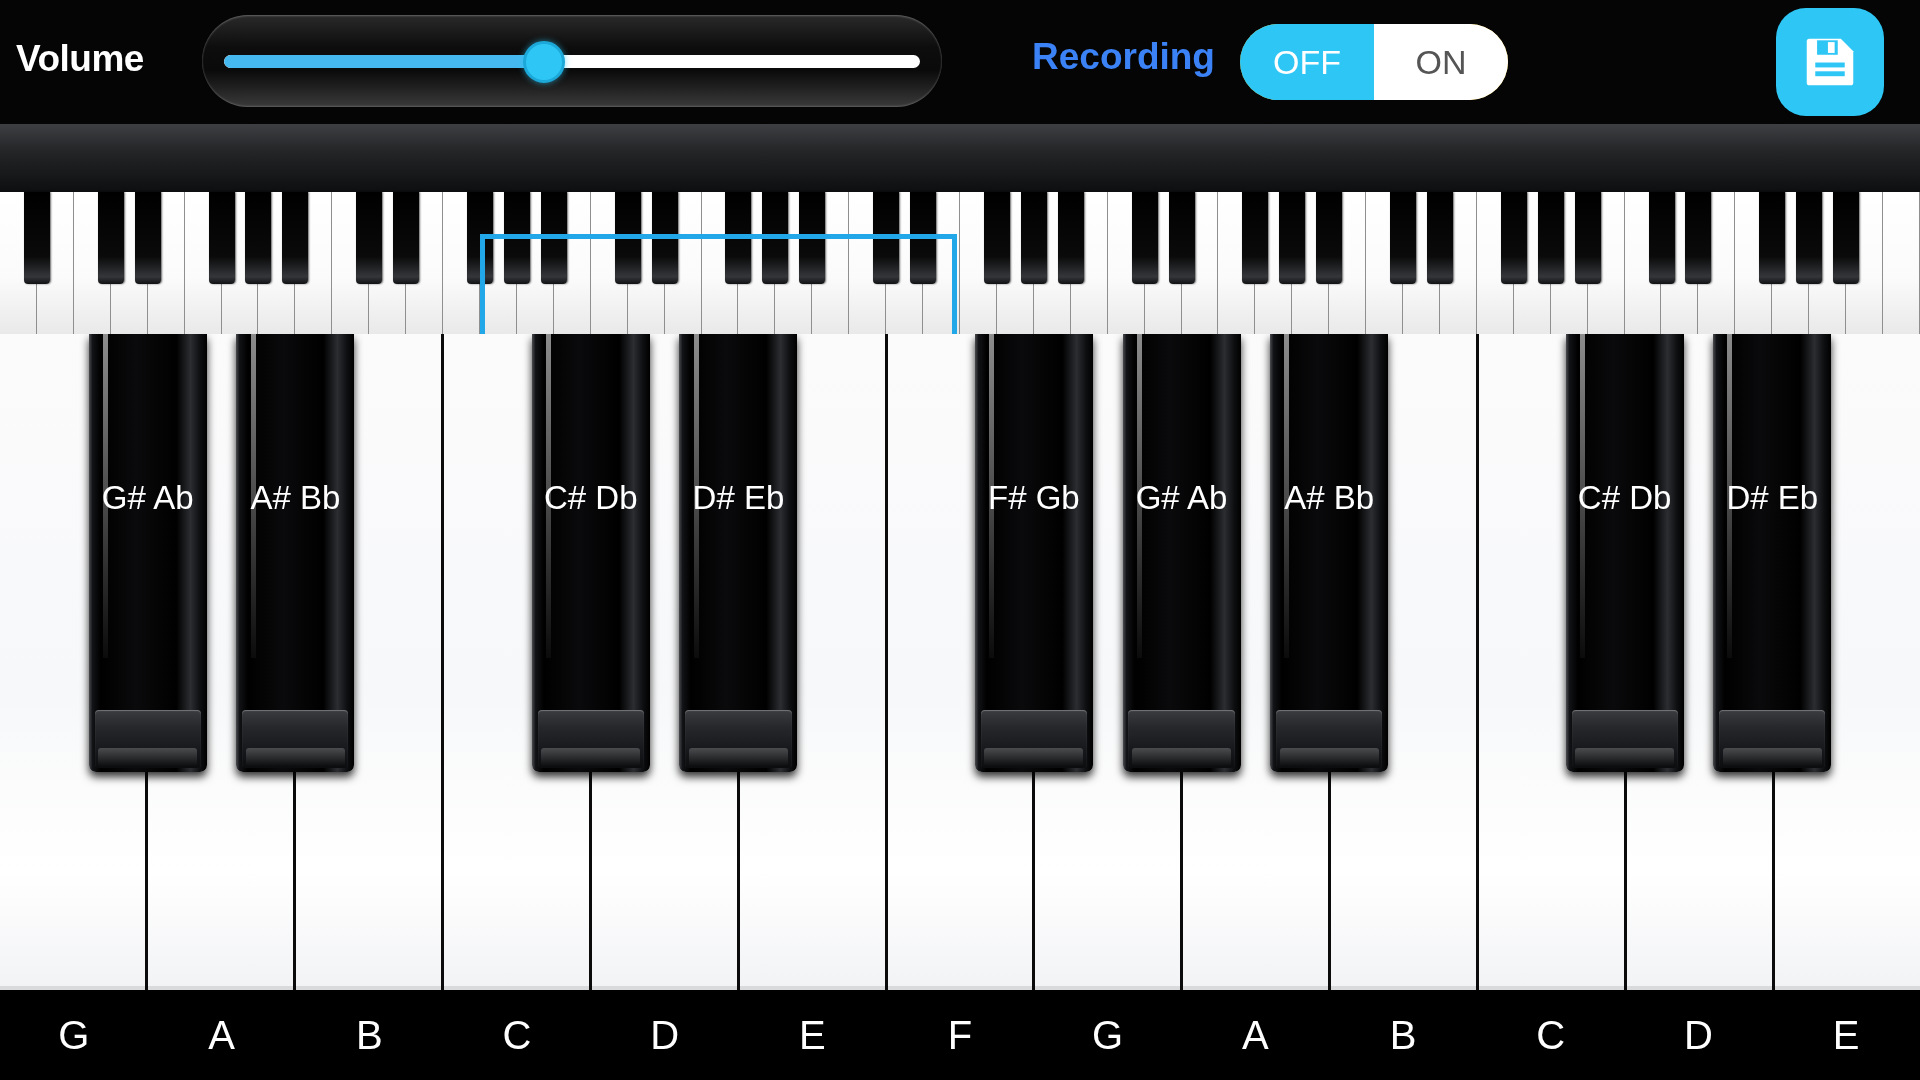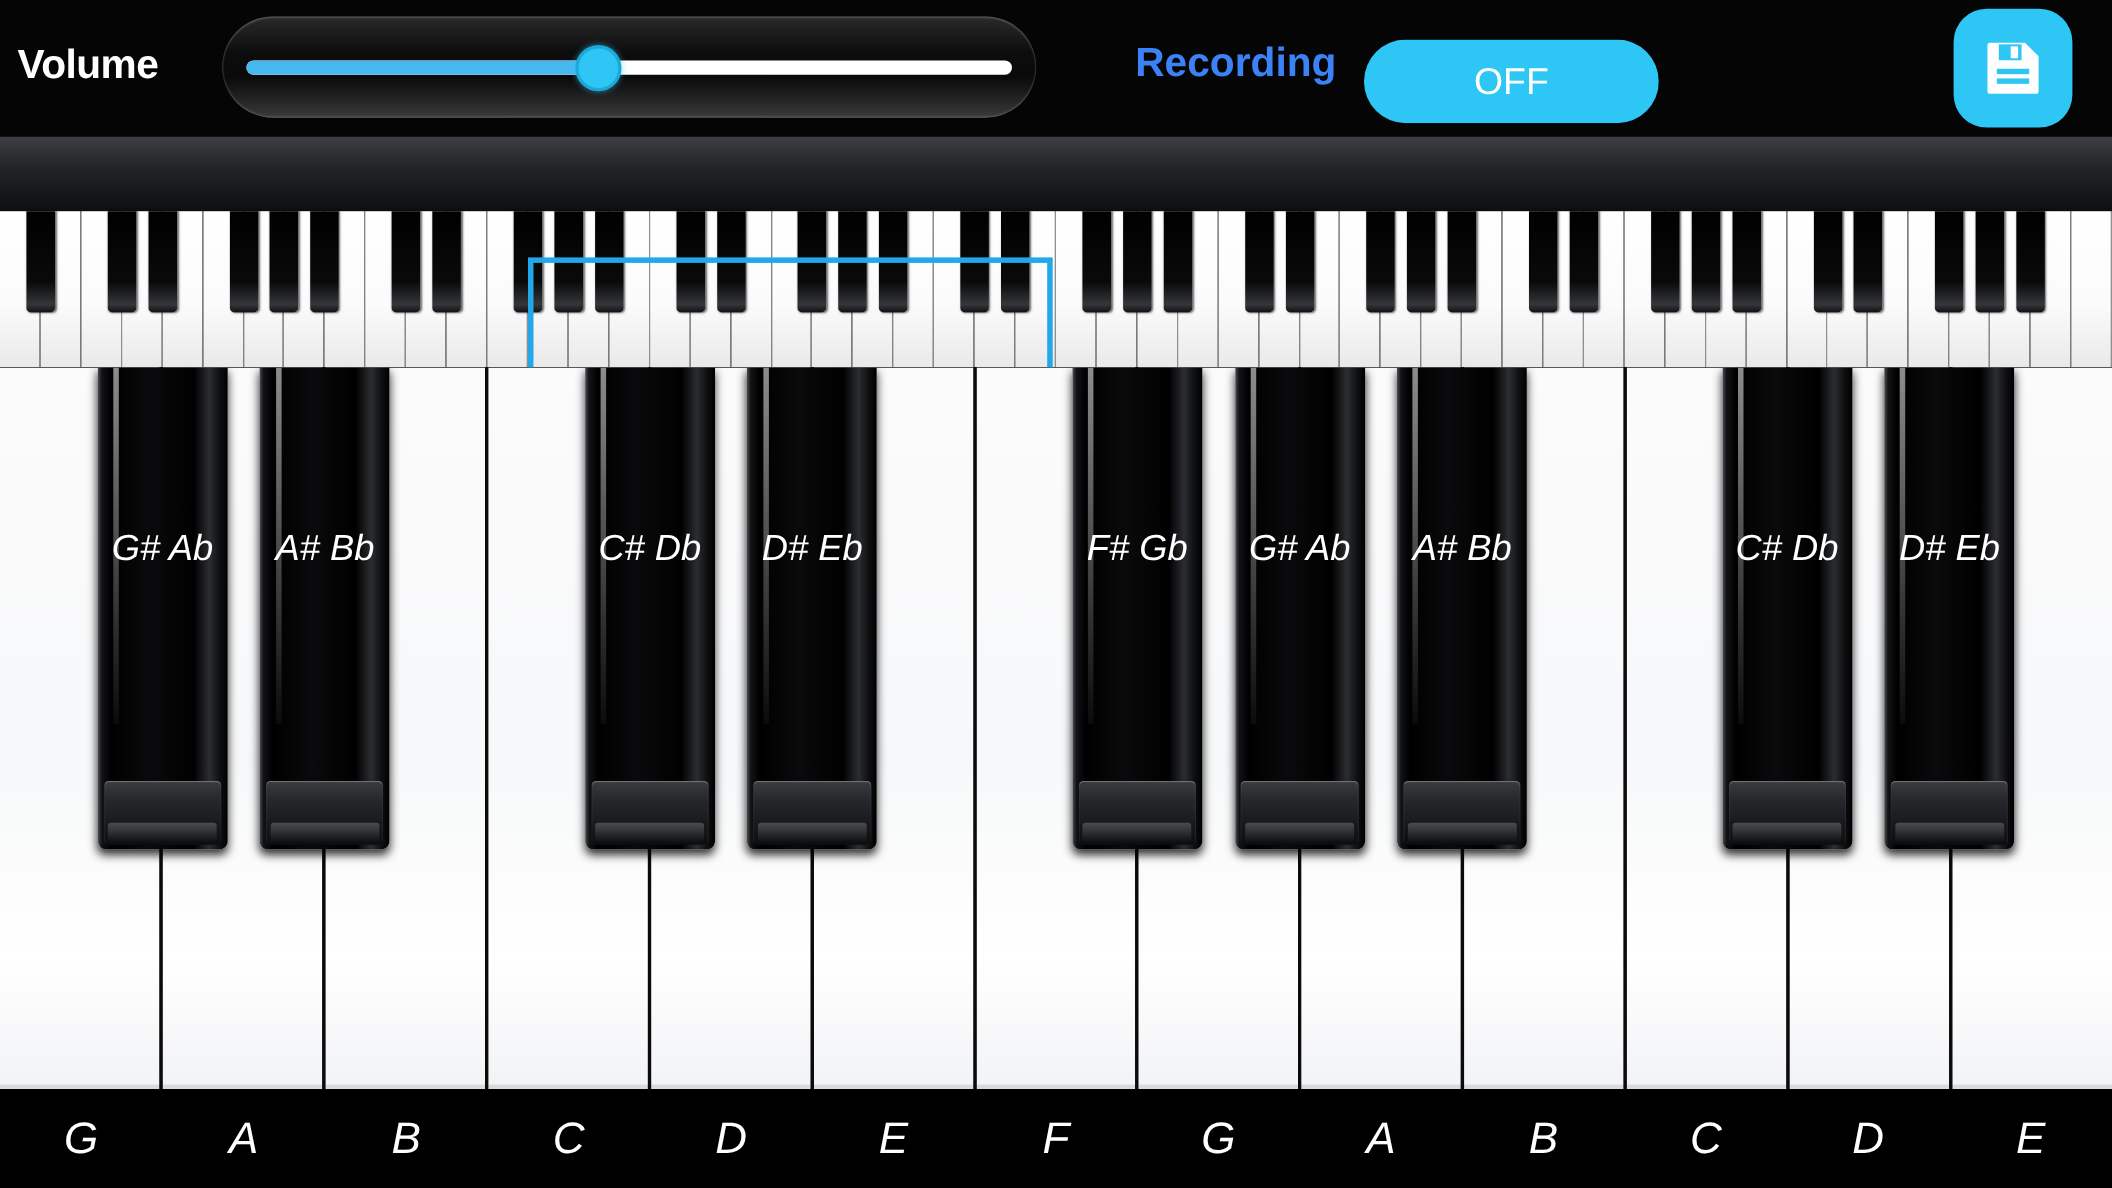--- a/index.html
+++ b/index.html
@@ -88,21 +88,21 @@
     left: 1032px;
     top: 36px;
     font-size: 37px;
     font-weight: bold;
     color: #3b82f6;
   }
 
   .toggle {
     position: absolute;
     left: 1240px;
-    top: 36px;
+    top: 24px;
     width: 268px;
     height: 76px;
     border-radius: 38px;
     background: #eab308;
     overflow: hidden;
     display: flex;
   }
 
   .toggle-half {
     flex: 1 1 50%;
@@ -187,21 +187,20 @@
   }
 
   
   .main-kb {
     position: absolute;
     left: 0; top: 334px;
     width: 1920px;
     height: 746px;
     background: #000;
     overflow: hidden;
-    font-style: italic;
   }
 
   .white-row {
     position: absolute;
     left: 0; top: 0;
     width: 1920px;
     height: 656px;
     display: flex;
   }
 
@@ -309,20 +308,21 @@
       <div class="slider-track">
         <div class="slider-fill" id="sliderFill" style="width: 46%;"></div>
       </div>
       <div class="slider-thumb" id="sliderThumb" style="left: 342.16px;"></div>
     </div>
 
     <div class="recording-label">Recording</div>
 
     <div class="toggle">
       <div class="toggle-half active">OFF</div>
+      <div class="toggle-half inactive">ON</div>
     </div>
 
     <div class="save-button">
       <span>
         <svg width="62" height="62" viewBox="0 0 24 24">
           <path fill="#ffffff" d="M4 3h12.2L21 7.8V20a1 1 0 0 1-1 1H4a1 1 0 0 1-1-1V4a1 1 0 0 1 1-1z"></path>
           <rect x="7" y="3.6" width="8" height="5.6" fill="#2ec7f5"></rect>
           <rect x="11.2" y="4.3" width="2.6" height="4.2" fill="#ffffff"></rect>
           <rect x="6.3" y="12.2" width="11.4" height="1.9" fill="#2ec7f5"></rect>
           <rect x="6.3" y="15.6" width="11.4" height="1.9" fill="#2ec7f5"></rect>

